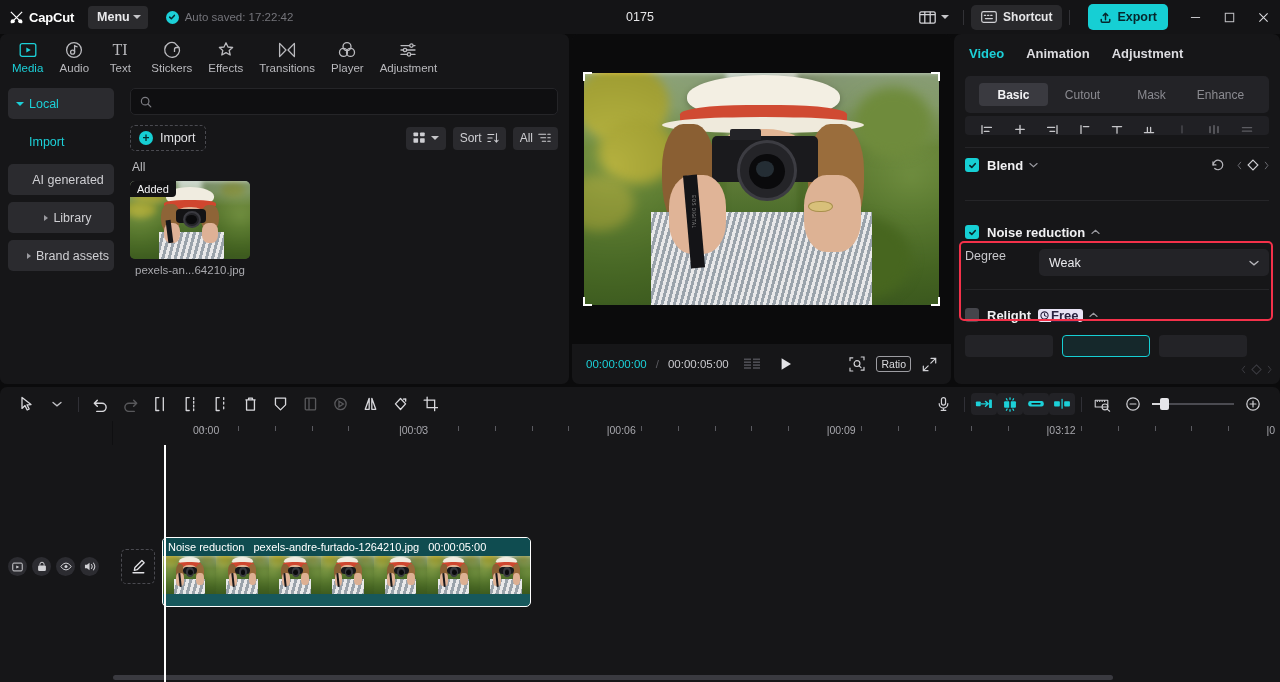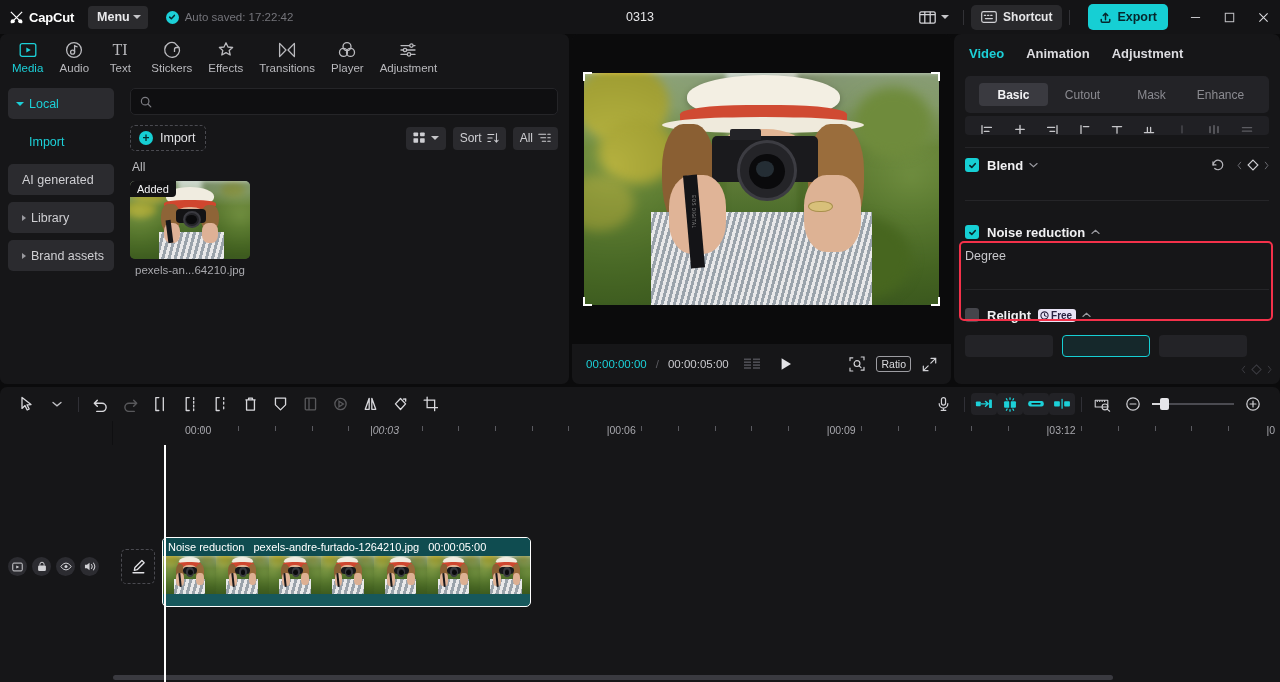--- a/index.html
+++ b/index.html
@@ -68,21 +68,21 @@
   .panel-body { flex: 1; display: flex; min-height: 0; }
   .side-list { width: 122px; flex: 0 0 122px; background: #161618; padding: 8px 8px 0 8px; }
   .side-item {
     height: 31px; border-radius: 5px; display: flex; align-items: center;
     padding-left: 8px; font-size: 12.5px; color: #cfcfd3; margin-bottom: 7px; cursor: pointer;
   }
   .side-item .tri { width: 0; height: 0; border-top: 3.5px solid transparent; border-bottom: 3.5px solid transparent; border-left: 4px solid #9a9a9f; margin-right: 5px; }
   .side-item.open .tri { border-left: 4px solid transparent; border-right: 4px solid transparent; border-top: 4px solid #1cd0d8; border-bottom: none; margin-right: 5px; }
   .side-item.sel { background: #2b2b2f; color: #1cd0d8; }
   .side-item.sub { padding-left: 21px; color: #1cd0d8; background: transparent; }
-  .side-item.pill { background: #2b2b2f; padding-left: 14px; }
+  .side-item.pill { background: #2b2b2f; padding-left: 14px; justify-content: center; }
   .content-col { flex: 1; display: flex; flex-direction: column; padding: 8px 11px 0 8px; min-width: 0; }
   .search-box {
     height: 27px; border-radius: 5px; background: #0f0f11; border: 1px solid #252528;
     display: flex; align-items: center; gap: 7px; padding: 0 9px; cursor: text;
   }
   .search-box input {
     flex: 1; background: transparent; border: none; outline: none;
     color: #cfcfd3; font-size: 12px; font-family: "Liberation Sans", sans-serif;
   }
   .search-box input::placeholder { color: #6a6a70; }
@@ -167,21 +167,21 @@
   .prop-head { display: flex; align-items: center; height: 34px; }
   .cbx { width: 14px; height: 14px; border-radius: 3px; background: #16cfd4; display: flex; align-items: center; justify-content: center; margin-right: 8px; cursor: pointer; }
   .cbx svg { width: 9px; height: 9px; }
   .cbx.off { background: #45454b; }
   .prop-name { font-size: 13px; color: #f0f0f2; font-weight: bold; }
   .chev { margin-left: 6px; cursor: pointer; }
   .prop-actions { margin-left: auto; display: flex; align-items: center; gap: 12px; }
   .kf-group { display: flex; align-items: center; gap: 4px; }
   .free-badge {
     margin-left: 7px; height: 13px; border-radius: 3px; background: #e8e3f5; color: #2a2340;
-    font-size: 10px; font-weight: bold; padding: 0 4px 0 2px; display: inline-flex; align-items: center; gap: 2px; text-decoration: underline;
+    font-size: 13px; font-weight: bold; padding: 0 4px 0 2px; display: inline-flex; align-items: center; gap: 2px; text-decoration: underline;
   }
   .free-badge svg { width: 9px; height: 9px; }
   .highlight-box {
     position: absolute; left: 959px; top: 241px; width: 314px; height: 80px;
     border: 2px solid #f4314a; border-radius: 5px; pointer-events: none; z-index: 40;
   }
   .degree-row { display: flex; align-items: flex-start; height: 38px; }
   .degree-label { font-size: 12.5px; color: #c8c8cc; width: 74px; }
   .dropdown {
     flex: 1; height: 27px; border-radius: 5px; background: #232327;
@@ -255,21 +255,21 @@
       <span class="caret-dn"></span>
     </div>
     <div class="autosave">
       <span class="check-pill">
         <svg viewBox="0 0 12 12" fill="none" stroke="#06272c" stroke-width="2.2" stroke-linecap="round" stroke-linejoin="round">
             <path d="M2.5 6.2 L5 8.6 L9.6 3.6"></path>
           </svg>
       </span>
       <span class="autosave-txt">Auto saved: 17:22:42</span>
     </div>
-    <div class="proj-title">0313</div>
+    <div class="proj-title">0175</div>
 
     <div class="tb-right">
       <div class="layout-btn">
         <span>
           <svg width="17" height="13" viewBox="0 0 17 13" fill="none" stroke="#d2d2d6" stroke-width="1.3">
             <rect x="0.8" y="0.8" width="15.4" height="11.4" rx="1.4"></rect>
             <path d="M5.8 0.8 V12.2 M11.2 0.8 V12.2 M0.8 3.6 H16.2"></path>
           </svg>
         </span>
         <span class="caret-dn"></span>
@@ -699,20 +699,28 @@
           <span class="prop-name">Noise reduction</span>
           <span class="chev">
             <svg width="9" height="6" viewBox="0 0 10 6" fill="none" stroke="#9a9aa0" stroke-width="1.3" stroke-linecap="round">
                 <path d="M1 4.6 5 1.2 9 4.6"></path>
               </svg>
           </span>
         </div>
 
         <div class="degree-row">
           <span class="degree-label">Degree</span>
+          <div class="dropdown">
+            <span>Weak</span>
+            <span class="dd-caret">
+              <svg width="10" height="6" viewBox="0 0 10 6" fill="none" stroke="#b7b7bc" stroke-width="1.3" stroke-linecap="round">
+                  <path d="M1 1.4 5 4.8 9 1.4"></path>
+                </svg>
+            </span>
+          </div>
         </div>
 
         <div class="hr" style="margin-top:2px;"></div>
 
         <div class="prop-head" style="margin-top:8px;">
           <span class="cbx off"></span>
           <span class="prop-name">Relight</span>
           <span class="free-badge">
             <svg viewBox="0 0 10 10" fill="none" stroke="#2a2340" stroke-width="1.2">
                 <circle cx="5" cy="5" r="4"></circle>
@@ -917,22 +925,22 @@
           <span class="tick" style="left: 748.35px;"></span>
           <span class="tick" style="left: 785px;"></span>
           <span class="tick" style="left: 821.65px;"></span>
           <span class="tick" style="left: 858.3px;"></span>
           <span class="tick" style="left: 894.95px;"></span>
           <span class="tick" style="left: 968.25px;"></span>
           <span class="tick" style="left: 1004.9px;"></span>
           <span class="tick" style="left: 1041.55px;"></span>
           <span class="tick" style="left: 1078.2px;"></span>
           <span class="tick" style="left: 1114.85px;"></span>
-          <span class="tick-lbl" style="left: 44px; padding-left: 28px;">00:00</span>
-          <span class="tick-lbl" style="left: 257px; font-style: italic;">|00:03</span>
+          <span class="tick-lbl" style="left: 52px; padding-left: 28px;">00:00</span>
+          <span class="tick-lbl" style="left: 286px;">|00:03</span>
           <span class="tick-lbl" style="left: 493.8px;">|00:06</span>
           <span class="tick-lbl" style="left: 713.7px;">|00:09</span>
           <span class="tick-lbl" style="left: 933.6px;">|03:12</span>
           <span class="tick-lbl" style="left: 1153.5px;">|0</span>
         </div>
     </div>
 
     <div class="tracks">
       <div class="track-gutter">
         <div class="gutter-ctrls">

